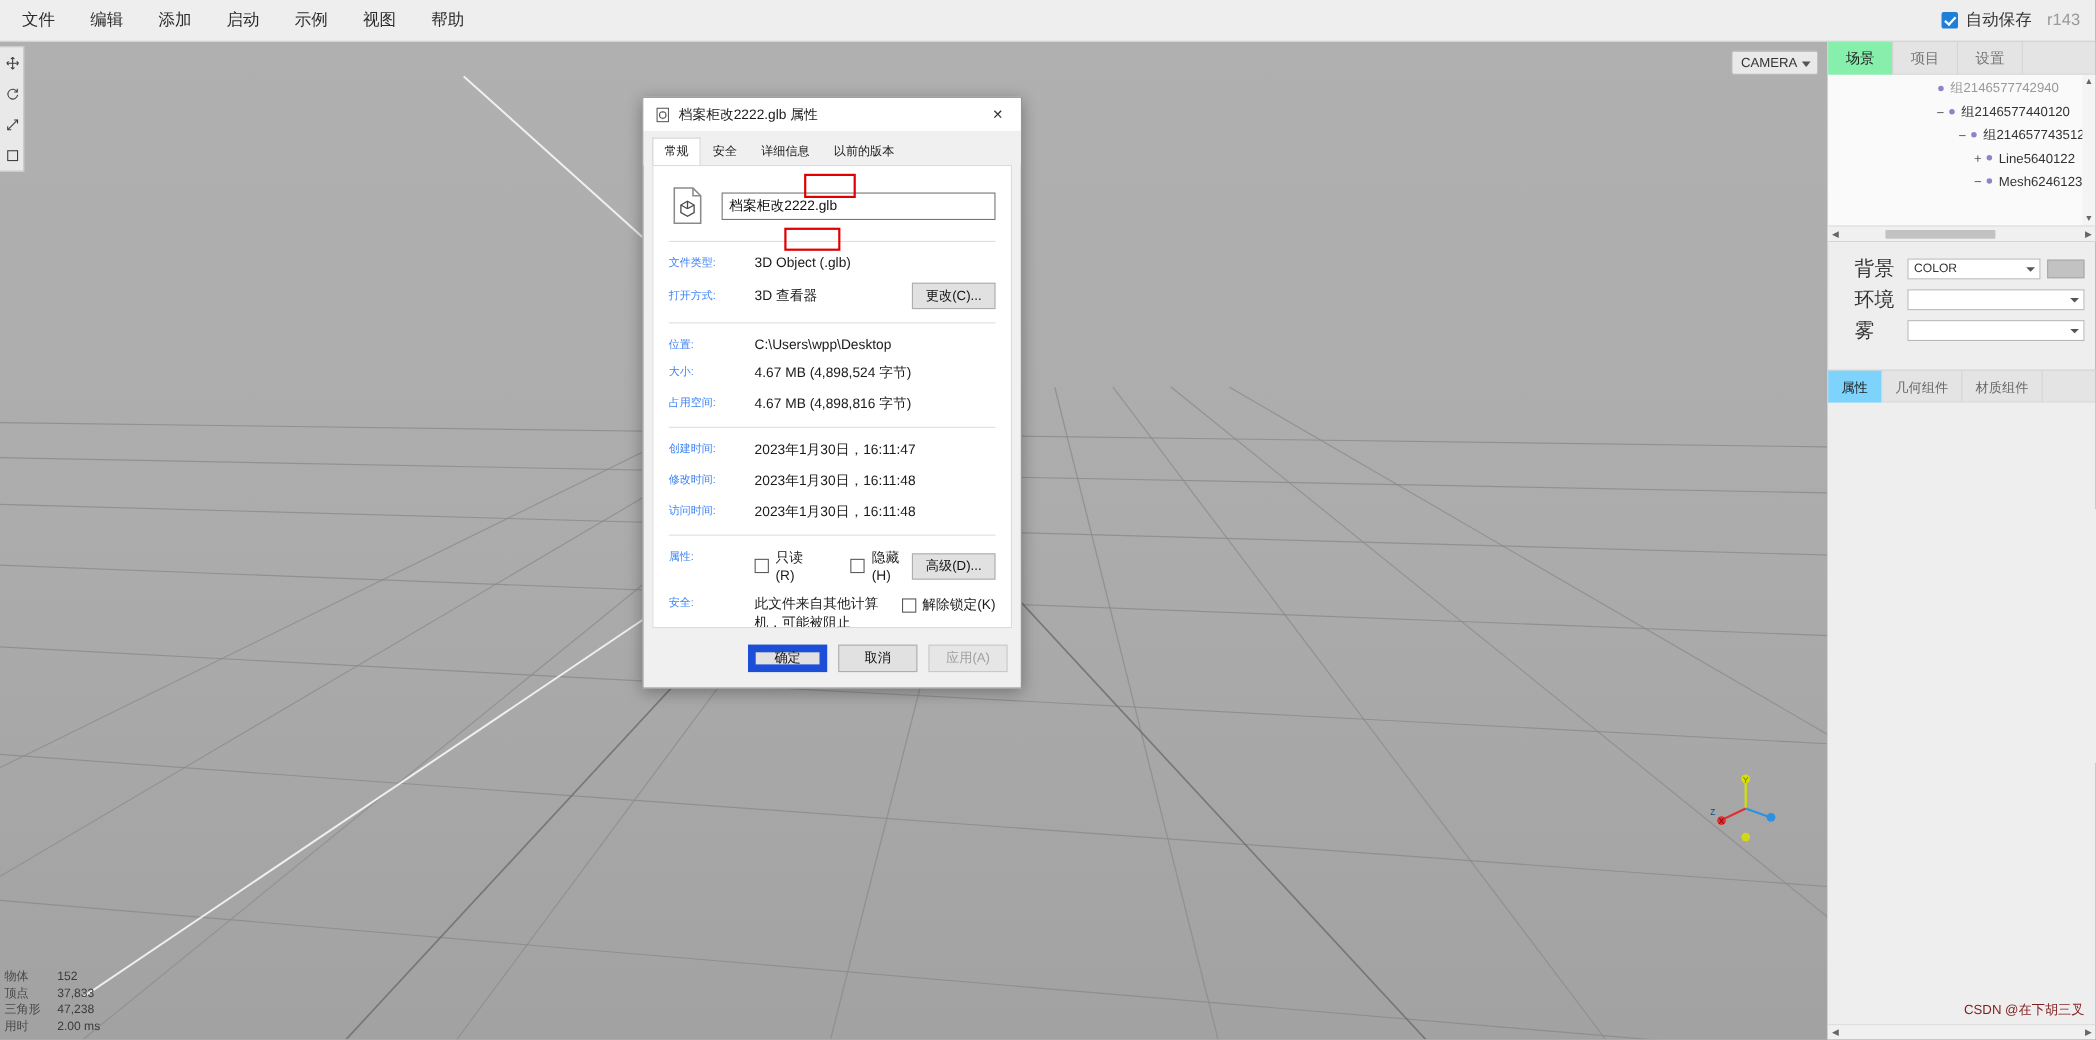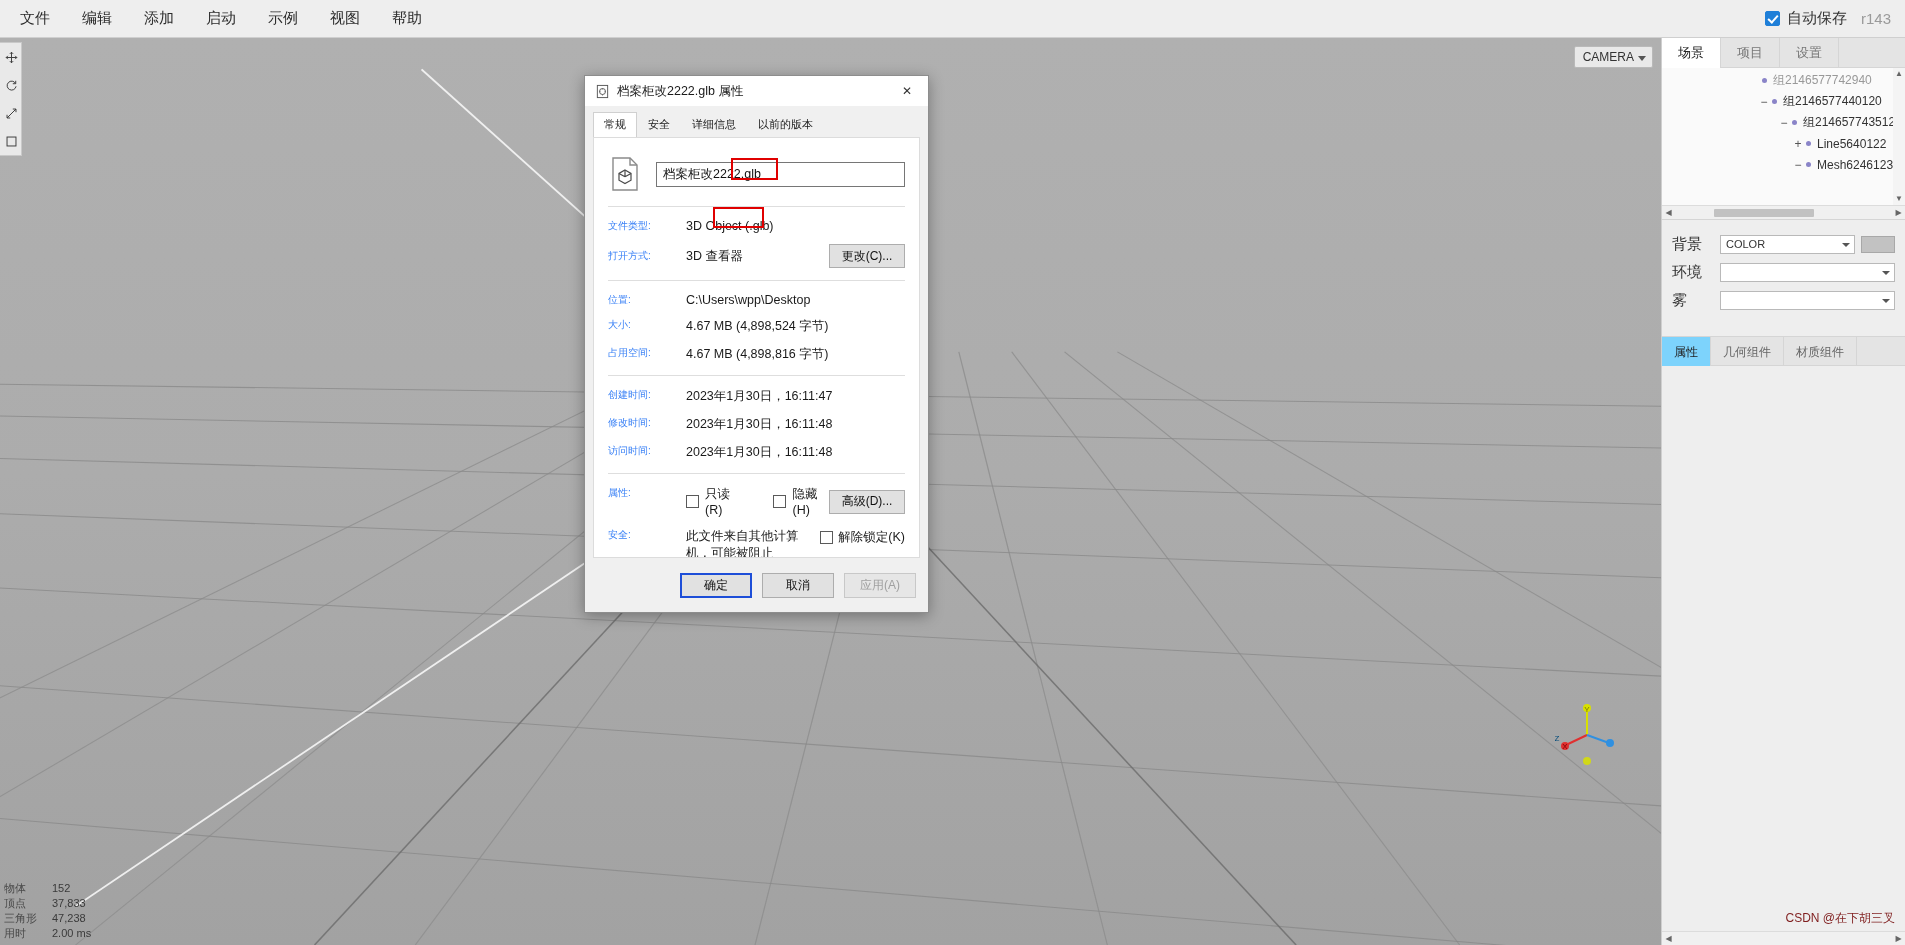--- a/index.html
+++ b/index.html
@@ -86,21 +86,21 @@
   .rightpanel {
     width:244px; flex:0 0 244px; background:#eeeeee;
     border-left:1px solid #cfcfcf; display:flex; flex-direction:column;
     position:relative; z-index:4;
   }
   .rp-tabs { display:flex; height:30px; border-bottom:1px solid #d5d5d5; background:#e4e4e4; }
   .rp-tab {
     padding:0 16px; height:30px; line-height:30px; font-size:13px;
     color:#777; cursor:pointer; border-right:1px solid #d5d5d5;
   }
-  .rp-tab.active { background:#ffffff; color:#222; }
+  .rp-tab.active { background:#86efac; color:#222; }
 
   .outliner {
     height:152px; background:#fafafa; border-bottom:1px solid #d5d5d5;
     position:relative; overflow:hidden; font-size:12px;
   }
   .tree { padding-top:2px; }
   .tree-row { height:21px; display:flex; align-items:center; white-space:nowrap; color:#333; }
   .tree-row.faded { color:#999; }
   .expander { width:12px; text-align:center; color:#555; font-size:12px; }
   .node-dot { width:5px; height:5px; border-radius:50%; background:#8a84c8; margin:0 6px 0 2px; }
@@ -113,21 +113,21 @@
   .hbar-track { flex:1; height:14px; position:relative; }
   .hbar-thumb { position:absolute; left:18%; width:46%; top:3px; height:8px; background:#c2c2c2; border-radius:1px; cursor:pointer; }
   .outliner-vbar {
     position:absolute; right:0; top:0; bottom:14px; width:12px; background:#f4f4f4;
     display:flex; flex-direction:column; align-items:center; justify-content:space-between;
   }
   .vbar-arrow { font-size:8px; color:#666; cursor:pointer; line-height:12px; }
 
   .prop-rows { padding:10px 0 6px 0; }
   .prop-row { display:flex; align-items:center; height:28px; padding:0 10px; gap:6px; }
-  .prop-label { width:42px; font-size:15px; color:#333; }
+  .prop-label { width:42px; font-size:18px; color:#333;margin-left:14px; }
   .prop-select {
     flex:1; height:19px; background:#fff; border:1px solid #b9b9b9;
     font-size:11px; color:#333; padding:0 14px 0 5px; position:relative;
     display:flex; align-items:center; cursor:pointer;
   }
   .prop-select .caret {
     width:0;height:0;border-left:4px solid transparent;border-right:4px solid transparent;
     border-top:4px solid #555; position:absolute; right:4px; top:7px;
   }
   .swatch { width:34px; height:17px; background:#c2c2c2; border:1px solid #a8a8a8; cursor:pointer; }
@@ -148,21 +148,21 @@
     display:flex; align-items:center;
   }
 
   .watermark {
     position:absolute; right:10px; bottom:18px; font-size:12px; color:#7f1d1d;
     white-space:nowrap; z-index:6;
   }
 
   
   .dialog {
-    position:absolute; left:584px; top:75px; width:345px; height:538px;
+    position:absolute; left:584px; top:88px; width:345px; height:538px;
     background:#f0f0f0; border:1px solid #8d8d8d; z-index:20;
     box-shadow:0 3px 14px rgba(0,0,0,0.32);
     display:flex; flex-direction:column;
     font-size:12px;
   }
   .dlg-title {
     height:30px; background:#ffffff; display:flex; align-items:center;
     padding-left:10px; gap:7px; flex:0 0 30px;
   }
   .dlg-title-text { font-size:12.5px; color:#1a1a1a; }
@@ -201,21 +201,21 @@
   .kv-val { flex:1; font-size:12.5px; color:#1a1a1a; position:relative; }
   .kv-val.small { line-height:17px; }
 
   .btn {
     border:1px solid #adadad; background:#e1e1e1; font-size:12px; color:#111;
     height:24px; min-width:76px; display:inline-flex; align-items:center;
     justify-content:center; cursor:pointer; padding:0 8px;
     font-family:"Liberation Sans", sans-serif;
   }
   .btn.disabled { color:#a0a0a0; background:#e6e6e6; border-color:#c8c8c8; cursor:default; }
-  .btn.primary { border:2px solid #1d4ed8; background:#e1e1e1; }
+  .btn.primary { border:7px solid #1d4ed8; background:#e1e1e1; }
 
   .row-change { display:flex; align-items:center; }
   .row-change .btn { margin-left:auto; }
 
   .cbrow { display:flex; align-items:center; gap:6px; }
   .cb {
     width:13px; height:13px; border:1px solid #5a5a5a; background:#fff;
     display:inline-block; flex:0 0 13px;
   }
   .cb-label { font-size:12.5px; color:#1a1a1a; }

